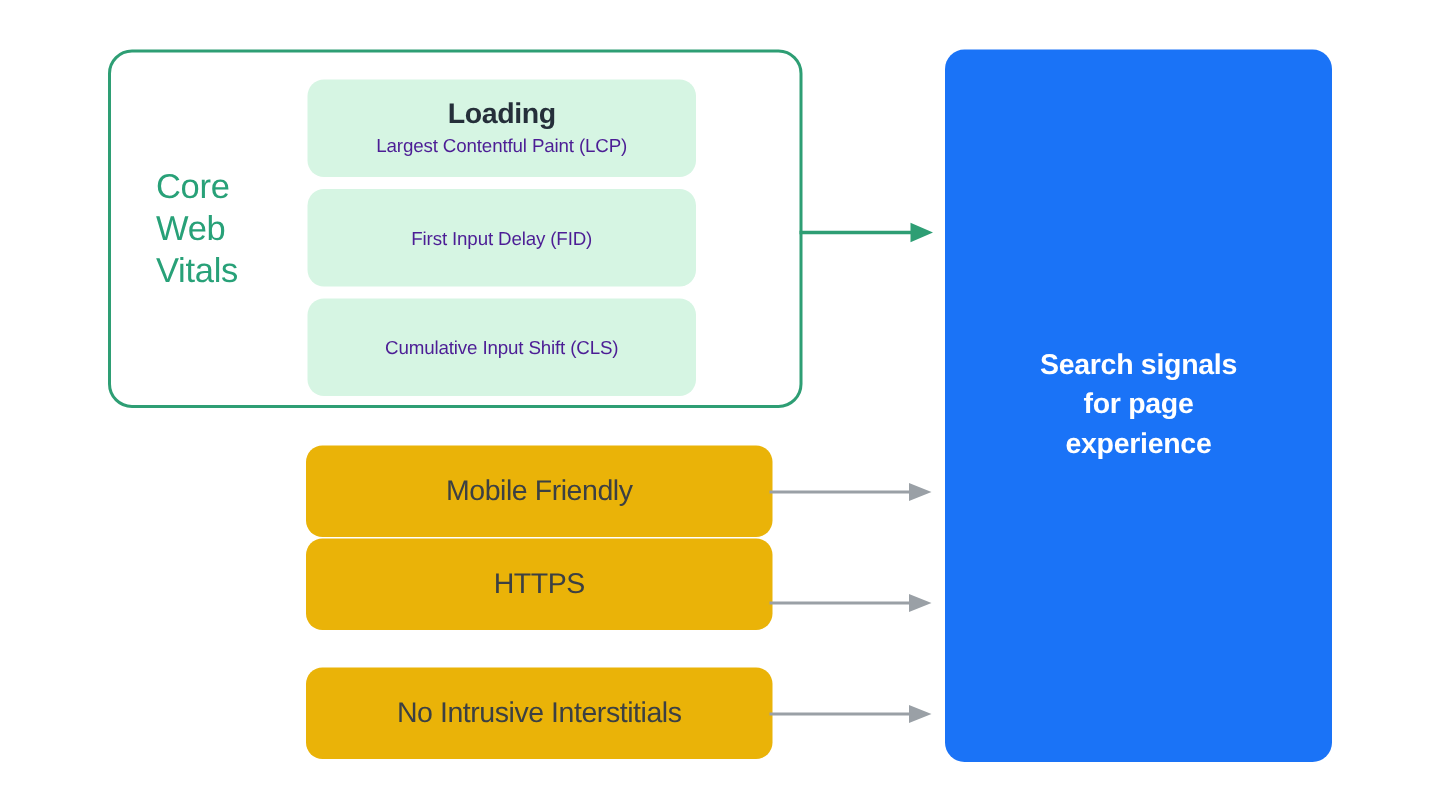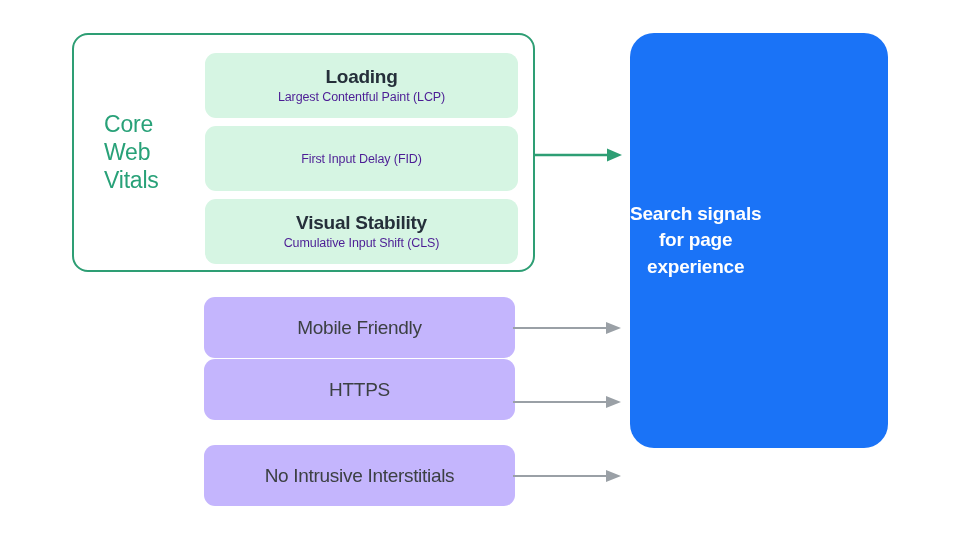--- a/index.html
+++ b/index.html
@@ -40,21 +40,21 @@
     font-size: 23px;
     font-weight: normal;
     line-height: 1.22;
     letter-spacing: -0.2px;
   }
 
   
   .metric-pill {
     position: absolute;
     left: 131px;
-    width: 313px;
+    width: 259px;
     height: 65px;
     background: #d6f5e3;
     border-radius: 11px;
     box-sizing: border-box;
     display: flex;
     flex-direction: column;
     align-items: center;
     justify-content: center;
   }
   .metric-pill.p0 { top: 18px; }
@@ -75,21 +75,21 @@
     margin-top: 3px;
     line-height: 1.1;
   }
 
   
   .signal-pill {
     position: absolute;
     left: 204px;
     width: 311px;
     height: 61px;
-    background: #c4b5fd;
+    background: #eab308;
     border-radius: 11px;
     display: flex;
     align-items: center;
     justify-content: center;
   }
   .signal-pill.s0 { top: 297px; }
   .signal-pill.s1 { top: 359px; }
   .signal-pill.s2 { top: 445px; }
   .signal-label {
     color: #3c4043;
@@ -107,25 +107,26 @@
   #arrow-mobile  { left: 513px; top: 317px; }
   #arrow-https   { left: 513px; top: 391px; }
   #arrow-interst { left: 513px; top: 465px; }
 
   
   #outcome-box {
     position: absolute;
     left: 630px;
     top: 33px;
     width: 258px;
-    height: 415px;
+    height: 475px;
     background: #1a73f7;
-    border-radius: 24px;
+    border-radius: 13px;
     display: flex;
     align-items: center;
+    justify-content: center;
   }
   #outcome-text {
     color: #ffffff;
     font-size: 19px;
     font-weight: bold;
     text-align: center;
     line-height: 1.38;
     letter-spacing: -0.2px;
     white-space: pre-line;
   }
@@ -144,21 +145,20 @@
     <div class="metric-pill p0">
       <div class="metric-title">Loading</div>
       <div class="metric-sub">Largest Contentful Paint (LCP)</div>
     </div>
 
     <div class="metric-pill p1">
       <div class="metric-sub">First Input Delay (FID)</div>
     </div>
 
     <div class="metric-pill p2">
-      <div class="metric-title">Visual Stability</div>
       <div class="metric-sub">Cumulative Input Shift (CLS)</div>
     </div>
 
   </div>
 
   <div class="signal-pill s0">
     <div class="signal-label">Mobile Friendly</div>
   </div>
 
   <div class="signal-pill s1">

